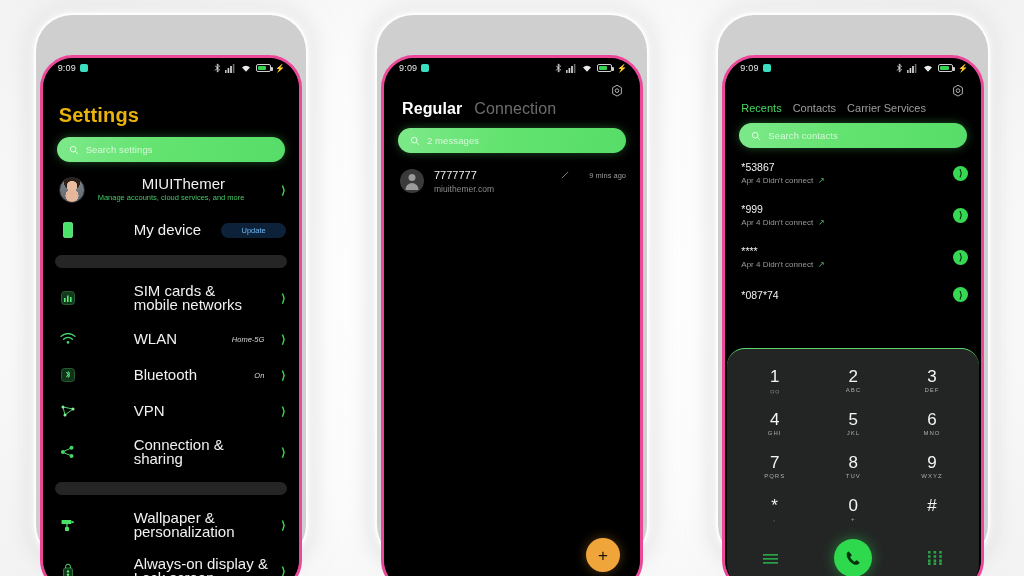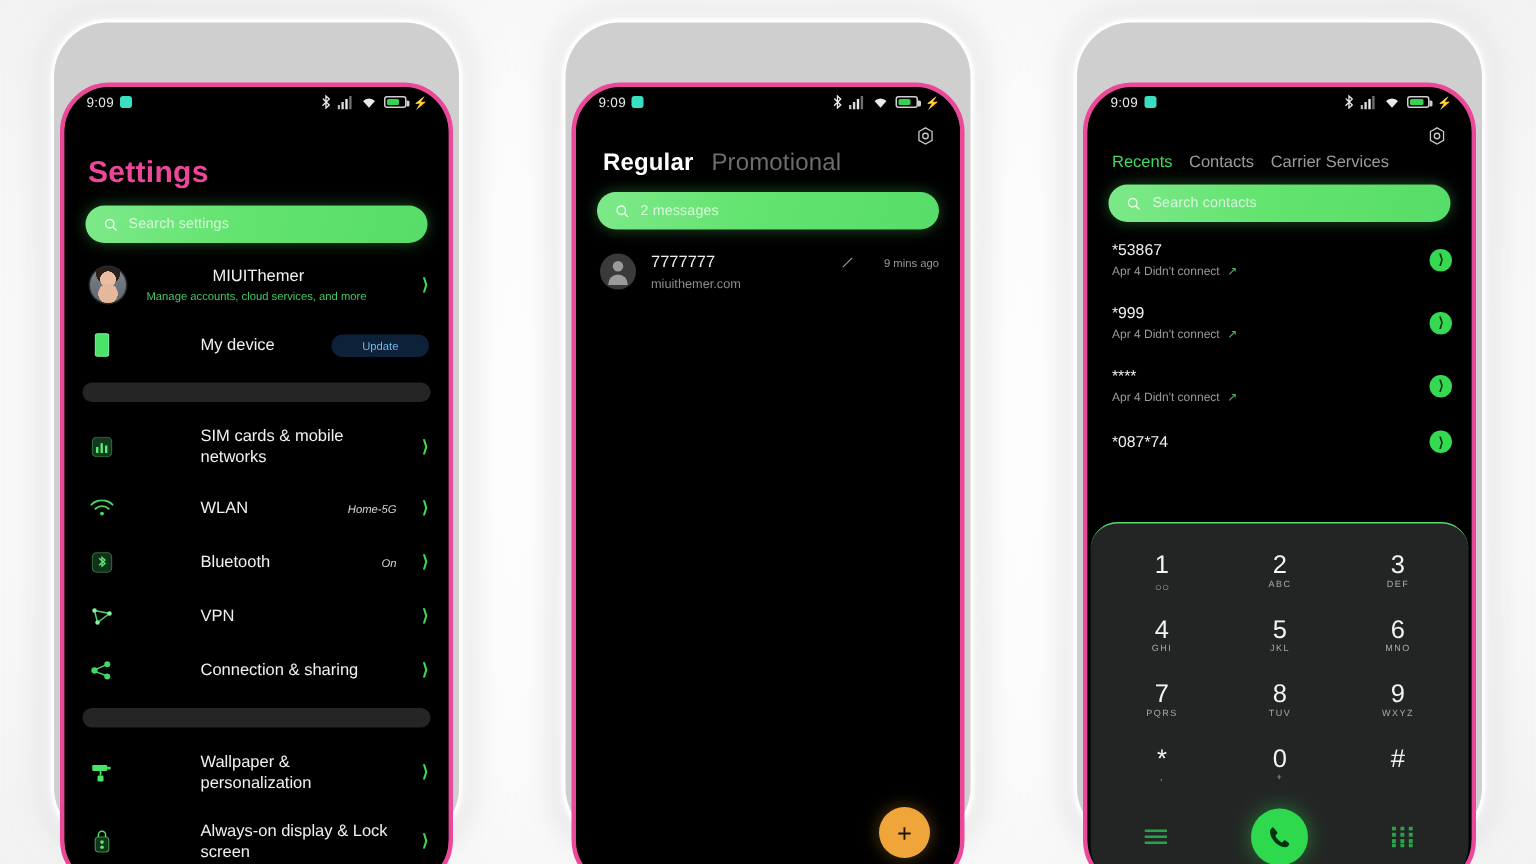--- a/index.html
+++ b/index.html
@@ -105,42 +105,42 @@
   }
   .pill-search .ph {
     font-size: 9.5px;
     color: rgba(255,255,255,0.72);
     letter-spacing: .1px;
   }
   .chev { color: #3cdb52; font-size: 11px; font-weight: bold; line-height: 1; }
 
   
   .settings-title {
-    color: #ec4899;
+    color: #eab308;
     font-size: 20px;
     font-weight: bold;
     padding: 26px 0 10px 16px;
     letter-spacing: .2px;
   }
   .set-list { padding-top: 6px; }
   .divider-bar {
     height: 13px;
     margin: 7px 12px;
     background: #252525;
     border-radius: 7px;
   }
   .row {
     display: flex;
     align-items: center;
     padding: 9px 13px 9px 16px;
     gap: 13px;
     min-height: 34px;
   }
   .row .txt { flex: 1; min-width: 0; }
-  .row .title { color: #f1f1f1; font-size: 11px; line-height: 14px; padding-left: 44px; }
+  .row .title { color: #f1f1f1; font-size: 15px; line-height: 14px; padding-left: 44px; }
   .row .sub { color: #45c765; font-size: 7.5px; line-height: 10px; margin-top: 2px; }
   .row .val { color: #d8d8d8; font-size: 7.5px; margin-right: 4px; font-style: italic; }
   .avatar {
     width: 26px; height: 26px;
     border-radius: 50%;
     background:
       radial-gradient(circle at 50% 74%, #e6b79b 0 30%, transparent 31%),
       radial-gradient(circle at 50% 34%, #e9bd9f 0 26%, transparent 27%),
       radial-gradient(circle at 50% 16%, #2b2119 0 34%, transparent 35%),
       linear-gradient(#7d858c, #5f676e);
@@ -492,21 +492,21 @@
 
         <span class="gear">
           <svg width="14" height="14" viewBox="0 0 16 16">
               <path d="M8 1.4 13 4.2 V11 L8 13.8 3 11 V4.2Z" stroke="#c9c9c9" stroke-width="1" fill="none"></path>
               <circle cx="8" cy="7.6" r="2.1" stroke="#c9c9c9" stroke-width="1" fill="none"></circle>
             </svg>
         </span>
 
         <div class="msg-tabs">
           <span class="t on">Regular</span>
-          <span class="t off">Promotional</span>
+          <span class="t off">Connection</span>
         </div>
 
         <div class="pill-search">
           <svg width="10" height="10" viewBox="0 0 12 12">
               <circle cx="5" cy="5" r="3.4" stroke="#eaffea" stroke-width="1.1" fill="none"></circle>
               <line x1="7.6" y1="7.6" x2="10.5" y2="10.5" stroke="#eaffea" stroke-width="1.1"></line>
             </svg>
           <span class="ph">2 messages</span>
         </div>
 

